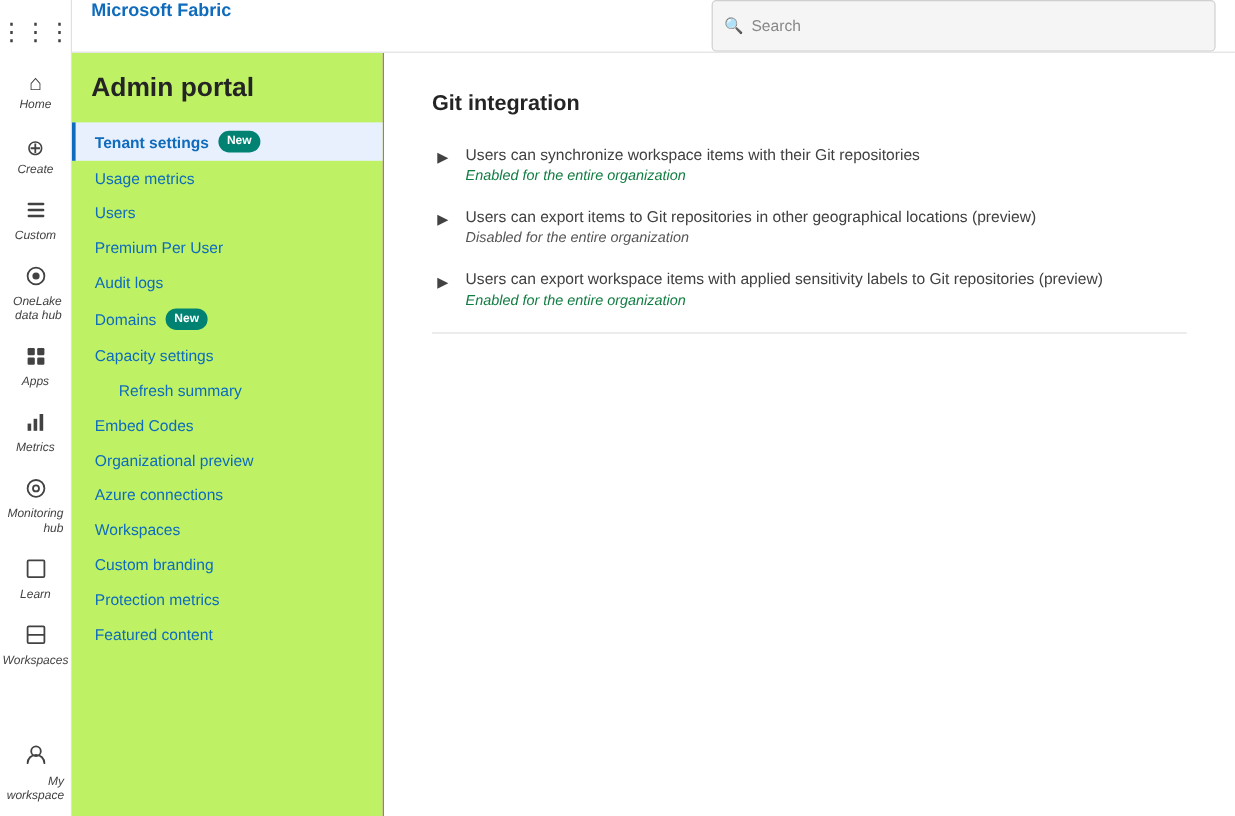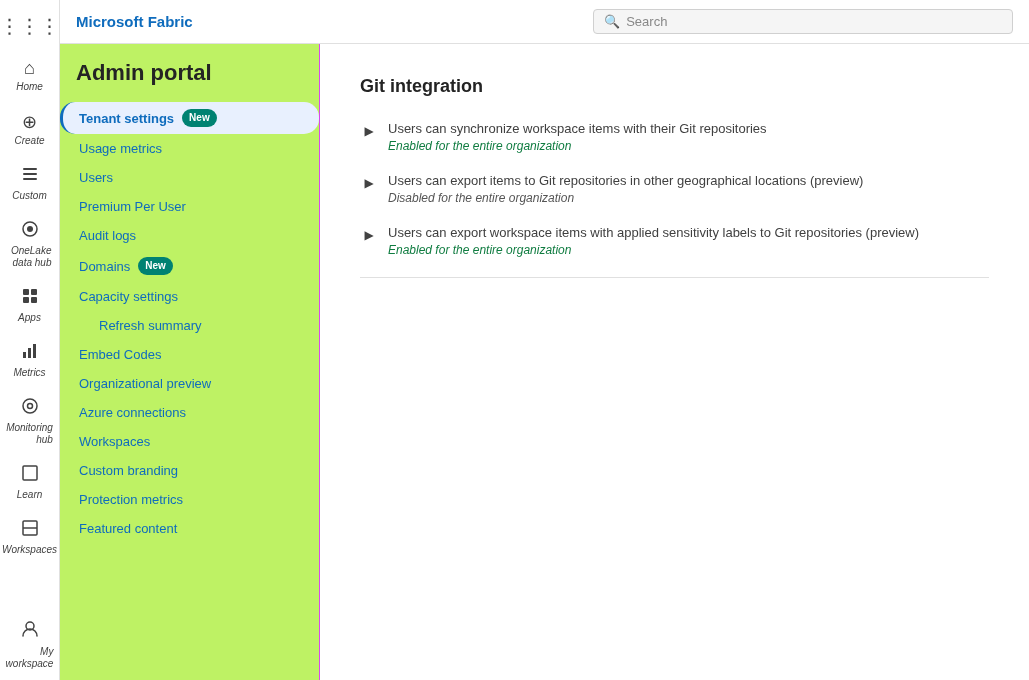--- a/index.html
+++ b/index.html
@@ -35,21 +35,20 @@
     .nav-spacer { flex: 1; }
 
     
     .top-bar {
       position: absolute;
       top: 0; left: 60px; right: 0;
       height: 44px;
       background: #fff;
       border-bottom: 1px solid #e0e0e0;
       display: flex;
-      align-items: center;
       padding: 0 16px;
       z-index: 5;
     }
     .brand-name {
       color: #0f6cbd;
       font-size: 15px;
       font-weight: 600;
       margin-right: auto;
     }
     .search-bar {
@@ -89,21 +88,20 @@
       padding: 0 16px 16px 16px;
     }
     .sidebar-item {
       display: flex;
       align-items: center;
       padding: 7px 16px;
       cursor: pointer;
       color: #0f6cbd;
       font-size: 13px;
       border-left: 3px solid transparent;
-      border-radius: 15px;
     }
     .sidebar-item.active { background: #e8f0fe; border-left-color: #0f6cbd; color: #0f6cbd; font-weight: 600; }
     .sidebar-item.indent { padding-left: 36px; }
     .sidebar-item .badge {
       display: inline-block;
       background: #0f6cbd;
       color: #fff;
       font-size: 10px;
       font-weight: 700;
       border-radius: 10px;

